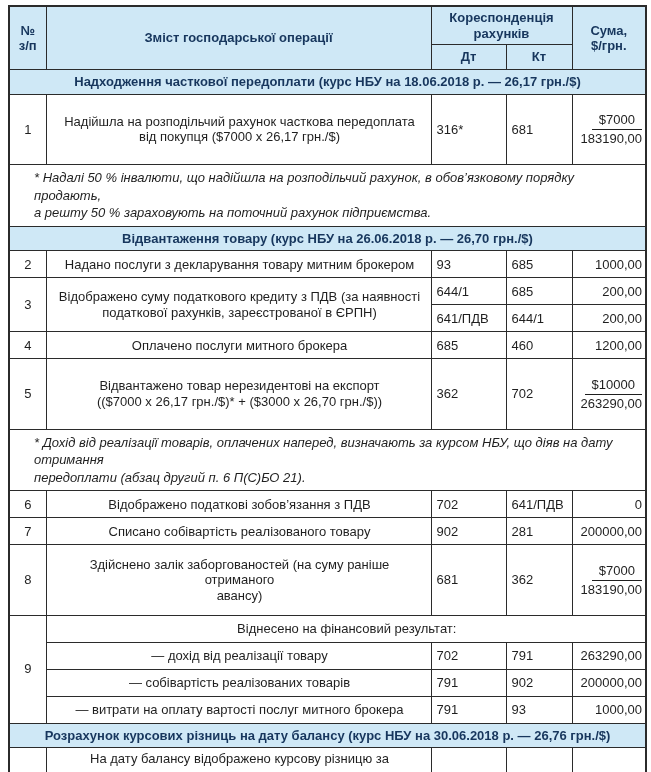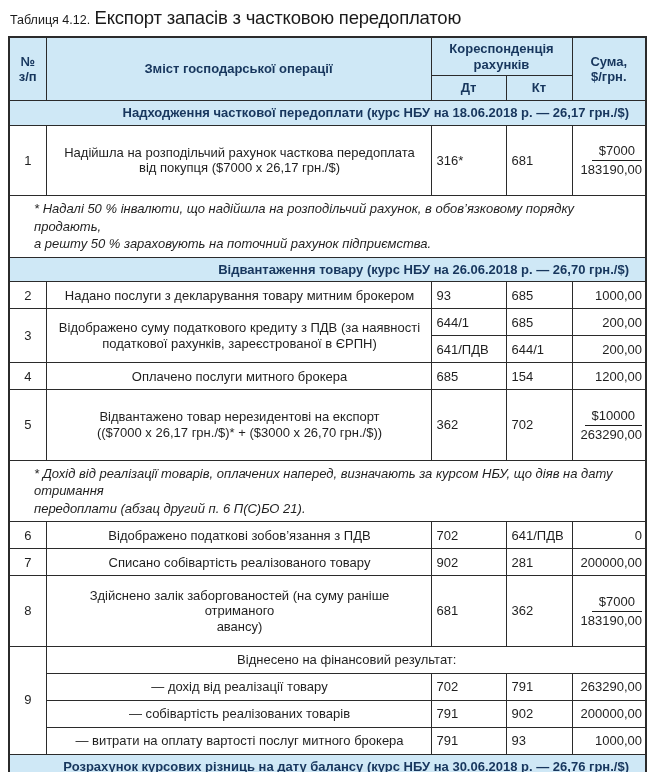--- a/index.html
+++ b/index.html
@@ -30,21 +30,21 @@
     white-space:pre-line;
   }
   .acct th{
     background:var(--band-bg);color:var(--head-text);
     font-weight:bold;text-align:center;
   }
   tr.hdr-top th{height:32px;}
   tr.hdr-sub th{height:25px;}
   td.band{
     background:var(--band-bg);color:var(--head-text);
-    font-weight:bold;text-align:right;padding:4px 16px;
+    font-weight:bold;text-align:center;padding:4px 16px;
   }
   td.num{text-align:center;padding:2px 2px;}
   td.desc{text-align:center;padding:3px 6px 3px 8px;}
   td.acc{text-align:left;}
   td.sum{text-align:right;padding:2px 3px;}
   td.note{
     font-style:italic;padding:4px 24px;text-align:left;
     font-size:13px;line-height:1.35;
   }
   .usd{
@@ -53,24 +53,20 @@
   }
   .uah{display:block;padding-top:1px;}
   tr.r1line{height:27px;}
   tr.r2lines{height:38px;}
 </style>
 </head>
 <body>
 
 <div class="page">
 
-  <div class="title-line">
-    <span class="title-prefix">Таблиця 4.12.</span>
-    <span class="title-main">Експорт запасів з частковою передоплатою</span>
-  </div>
 
   <table class="acct">
     <colgroup>
       <col style="width:37px">
         <col style="width:385px">
         <col style="width:75px">
         <col style="width:66px">
         <col style="width:74px">
     </colgroup>
 
@@ -133,21 +129,21 @@
     <tr class="r1line">
       <td class="acc">641/ПДВ</td>
       <td class="acc">644/1</td>
       <td class="sum">200,00</td>
     </tr>
 
     <tr class="r1line">
       <td class="num">4</td>
       <td class="desc">Оплачено послуги митного брокера</td>
       <td class="acc">685</td>
-      <td class="acc">154</td>
+      <td class="acc">460</td>
       <td class="sum">1200,00</td>
     </tr>
 
     <tr class="r2lines">
       <td class="num">5</td>
       <td class="desc">Відвантажено товар нерезидентові на експорт
 (($7000 х 26,17 грн./$)* + ($3000 х 26,70 грн./$))</td>
       <td class="acc">362</td>
       <td class="acc">702</td>
       <td class="sum">

